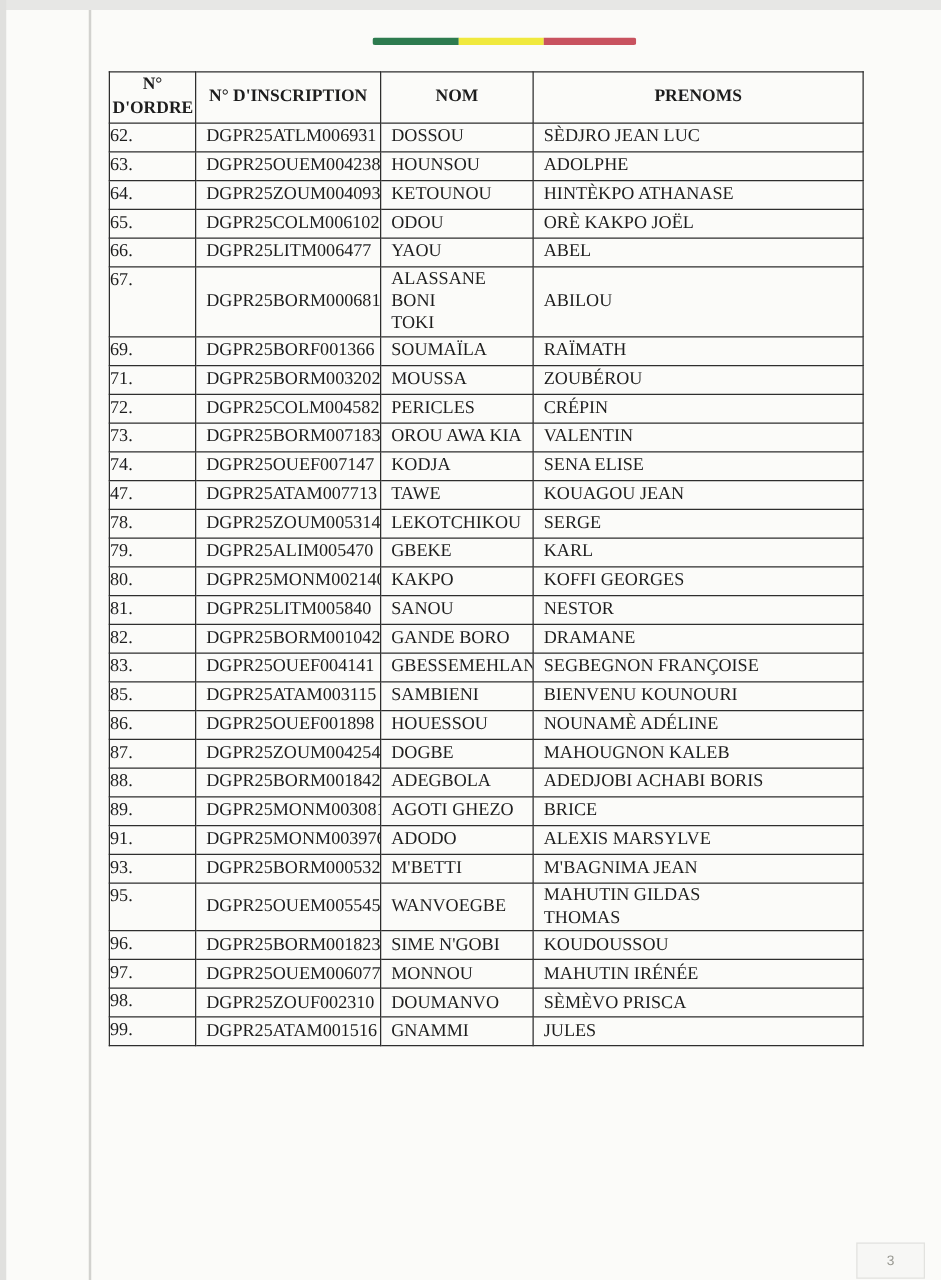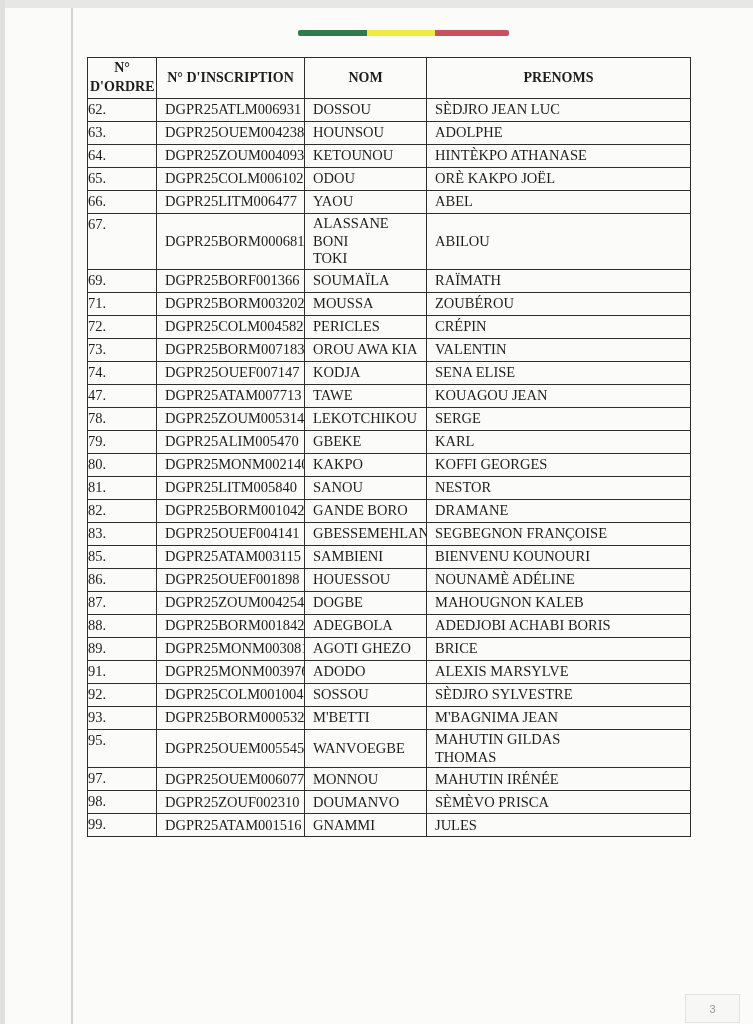--- a/index.html
+++ b/index.html
@@ -214,39 +214,39 @@
           <td class="col-nom">AGOTI GHEZO</td>
           <td class="col-prenoms">BRICE</td>
         </tr>
         <tr>
           <td class="col-ordre">91.</td>
           <td class="col-inscription">DGPR25MONM003976</td>
           <td class="col-nom">ADODO</td>
           <td class="col-prenoms">ALEXIS MARSYLVE</td>
         </tr>
         <tr>
-          <td class="col-ordre">92.</td>
-          <td class="col-inscription">DGPR25COLM001004</td>
-          <td class="col-nom">SOSSOU</td>
-          <td class="col-prenoms">SÈDJRO SYLVESTRE</td>
-        </tr>
-        <tr>
           <td class="col-ordre">93.</td>
           <td class="col-inscription">DGPR25BORM000532</td>
           <td class="col-nom">M'BETTI</td>
           <td class="col-prenoms">M'BAGNIMA JEAN</td>
         </tr>
         <tr>
           <td class="col-ordre">95.</td>
           <td class="col-inscription">DGPR25OUEM005545</td>
           <td class="col-nom">WANVOEGBE</td>
           <td class="col-prenoms">MAHUTIN GILDAS
 THOMAS</td>
         </tr>
         <tr>
+          <td class="col-ordre">96.</td>
+          <td class="col-inscription">DGPR25BORM001823</td>
+          <td class="col-nom">SIME N'GOBI</td>
+          <td class="col-prenoms">KOUDOUSSOU</td>
+        </tr>
+        <tr>
           <td class="col-ordre">97.</td>
           <td class="col-inscription">DGPR25OUEM006077</td>
           <td class="col-nom">MONNOU</td>
           <td class="col-prenoms">MAHUTIN IRÉNÉE</td>
         </tr>
         <tr>
           <td class="col-ordre">98.</td>
           <td class="col-inscription">DGPR25ZOUF002310</td>
           <td class="col-nom">DOUMANVO</td>
           <td class="col-prenoms">SÈMÈVO PRISCA</td>

